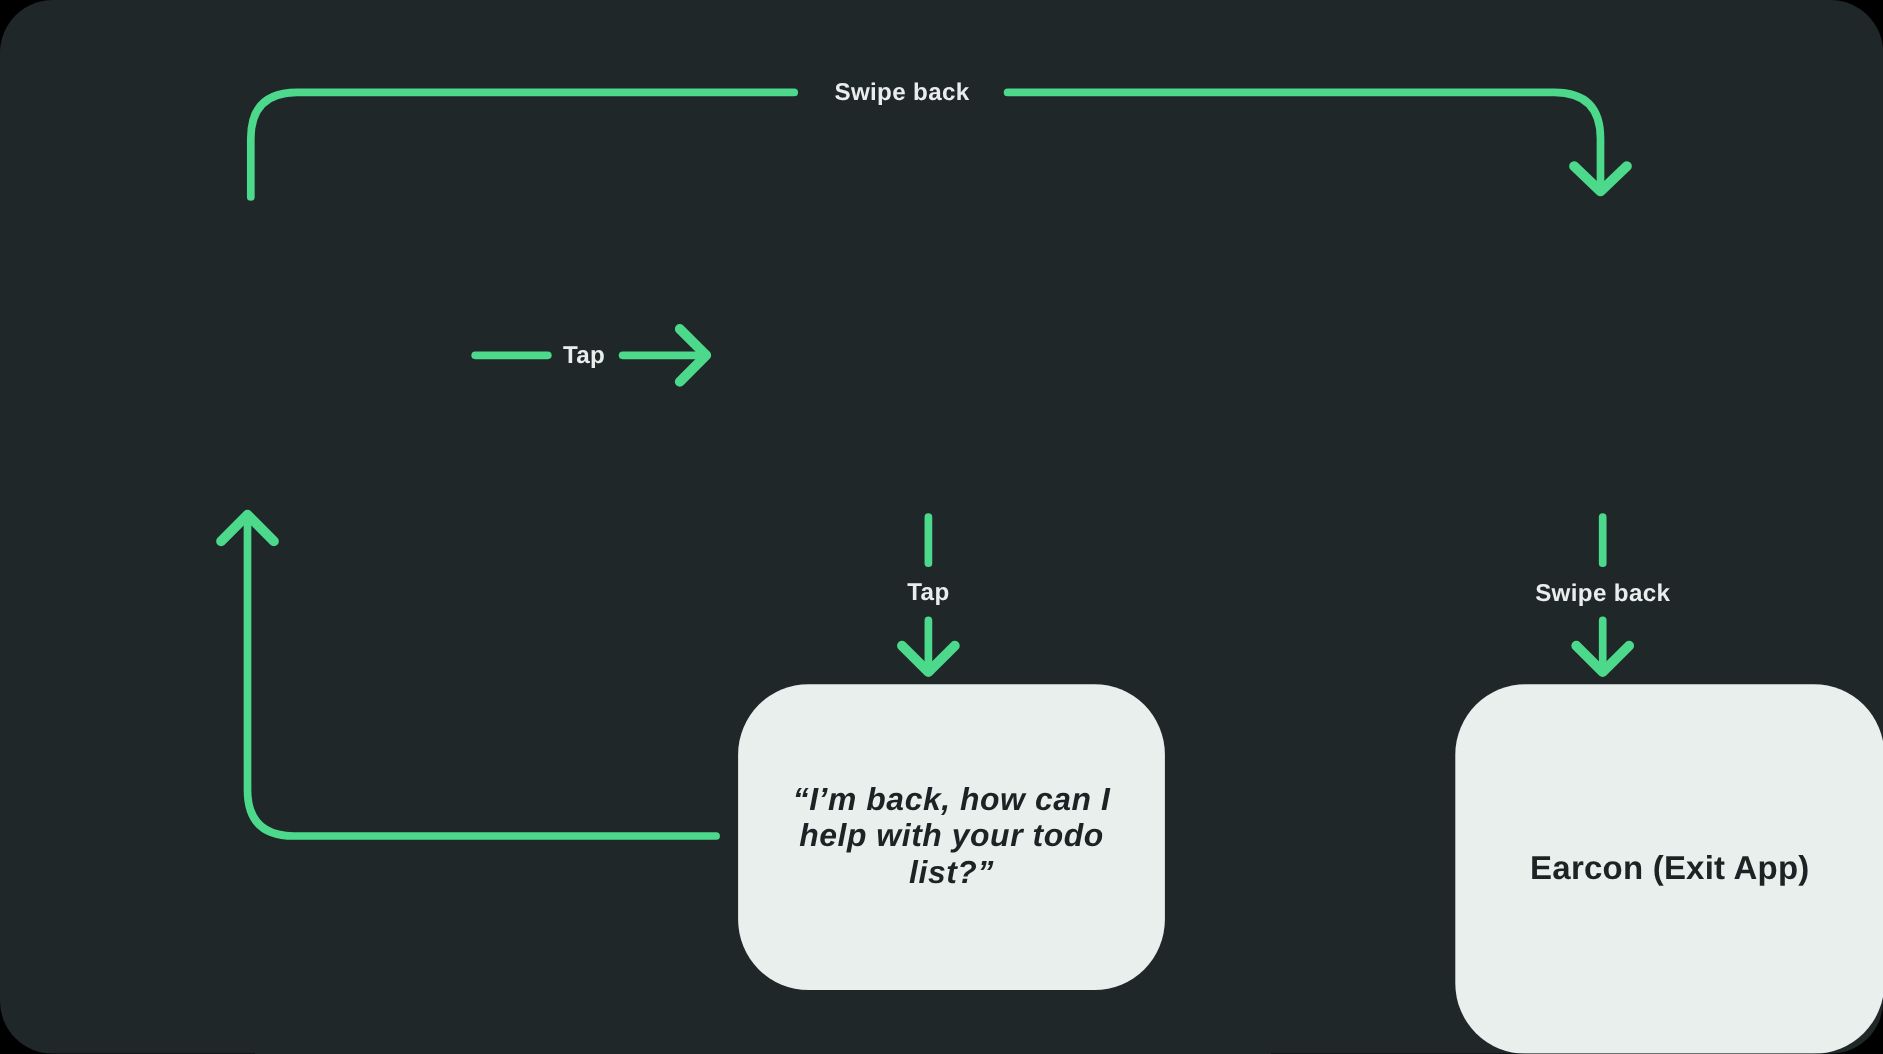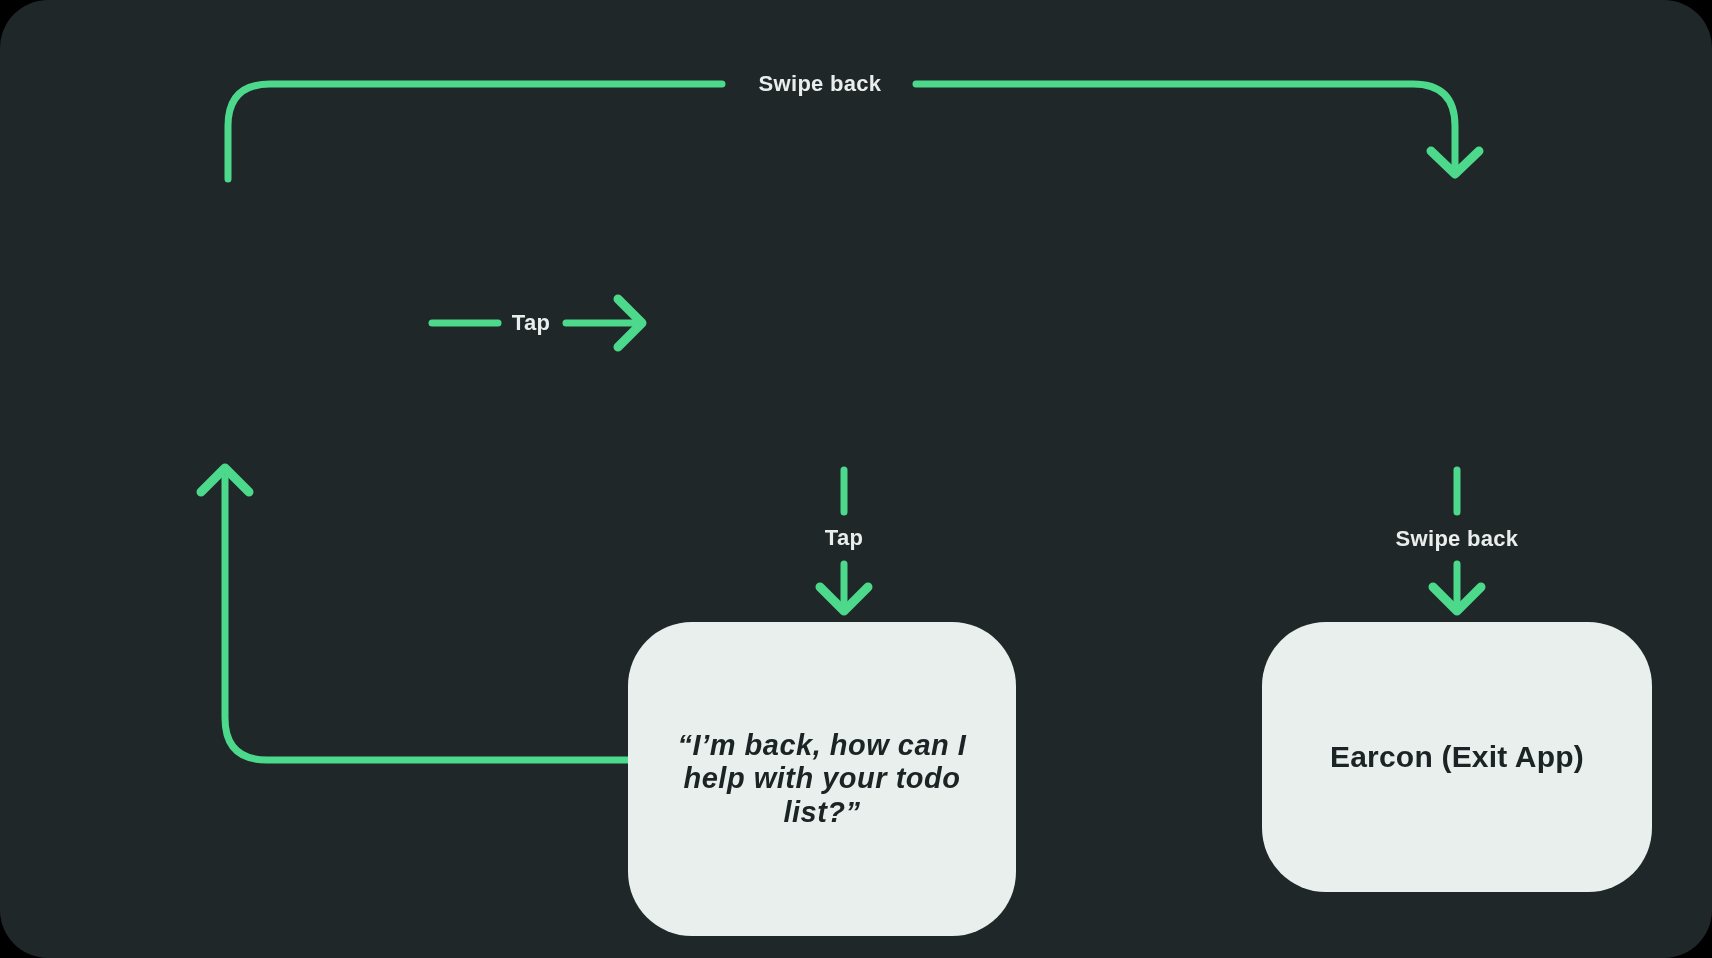--- a/index.html
+++ b/index.html
@@ -87,25 +87,25 @@
     <path d="M 1457 564 L 1457 603"></path>
     <path class="head" d="M 1433 587 L 1457 611 L 1481 587"></path>
 
     <path d="M 651 760 L 267 760 Q 225 760 225 718 L 225 478"></path>
     <path class="head" d="M 201 492 L 225 468 L 249 492"></path>
   </svg>
 
 
 
 
-  <div class="node" style="left:628px;top:622px;width:388px;height:314px">
+  <div class="node" style="left:671px;top:622px;width:388px;height:278px">
     <div class="node-text">“I’m back, how can I help with your todo list?”</div>
   </div>
 
-  <div class="node" style="left:1262px;top:622px;width:390px;height:270px">
+  <div class="node" style="left:1323px;top:622px;width:390px;height:336px">
     <div class="node-text plain">Earcon (Exit App)</div>
   </div>
 
   <div class="edge-label" style="left:820px;top:84px">Swipe back</div>
 
   <div class="edge-label" style="left:531px;top:323px">Tap</div>
 
   <div class="edge-label" style="left:844px;top:538px">Tap</div>
 
   <div class="edge-label" style="left:1457px;top:539px">Swipe back</div>

